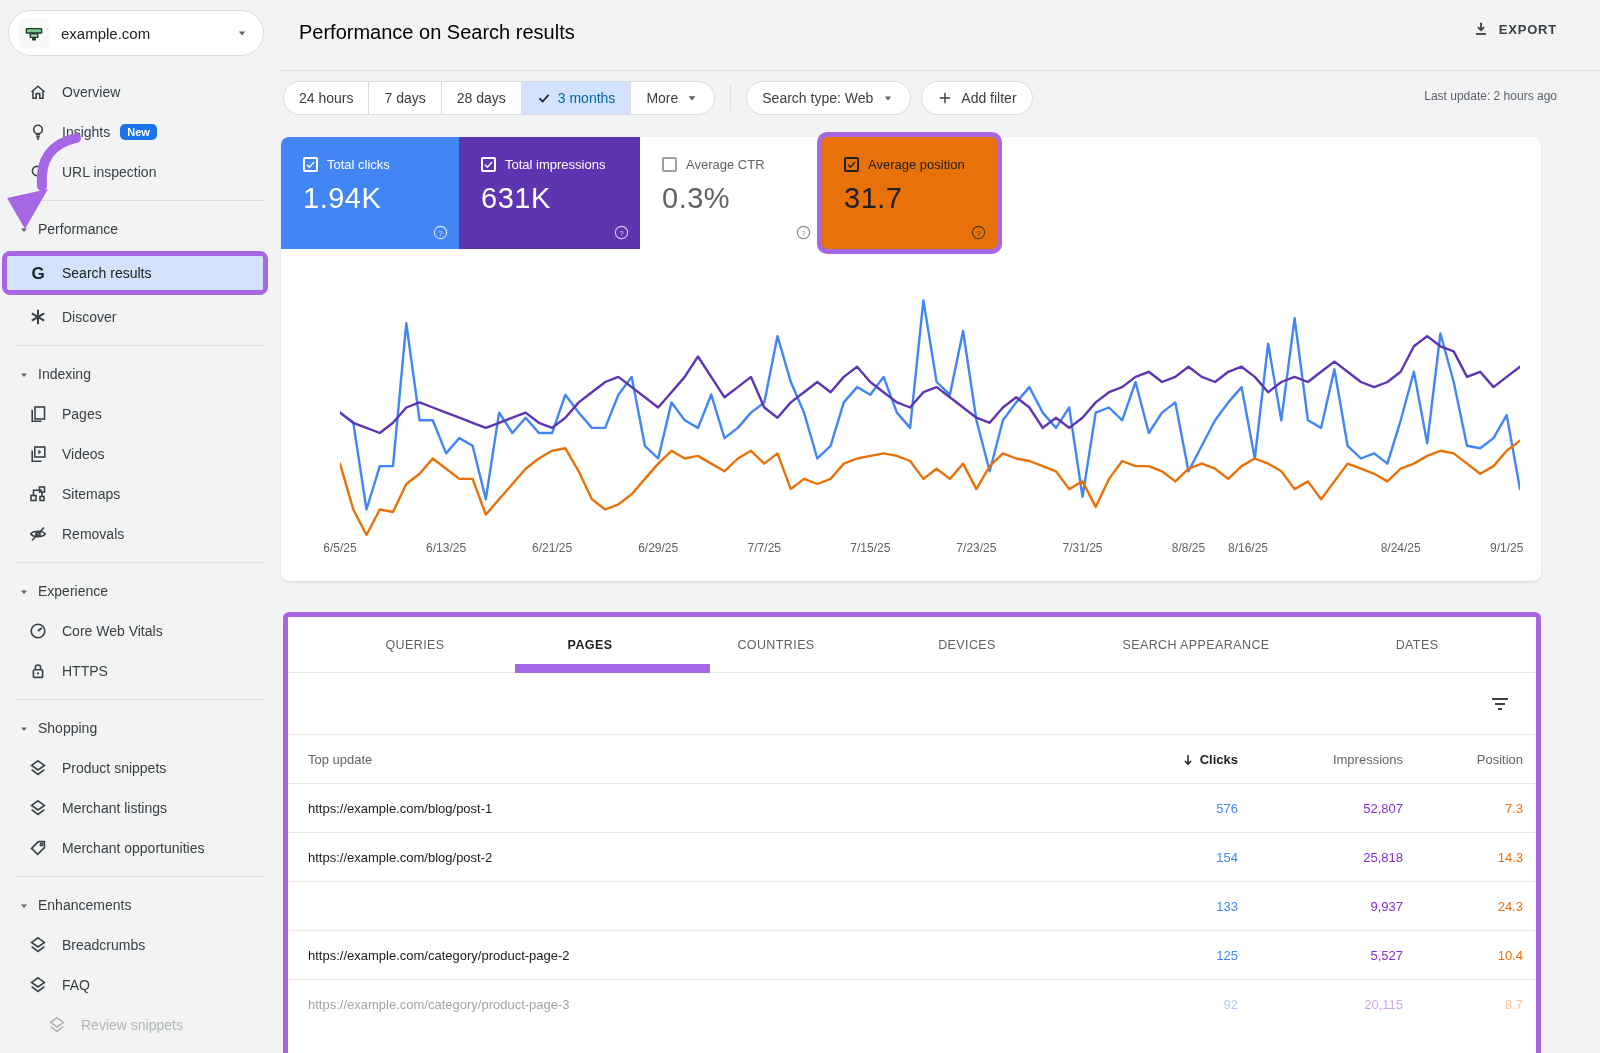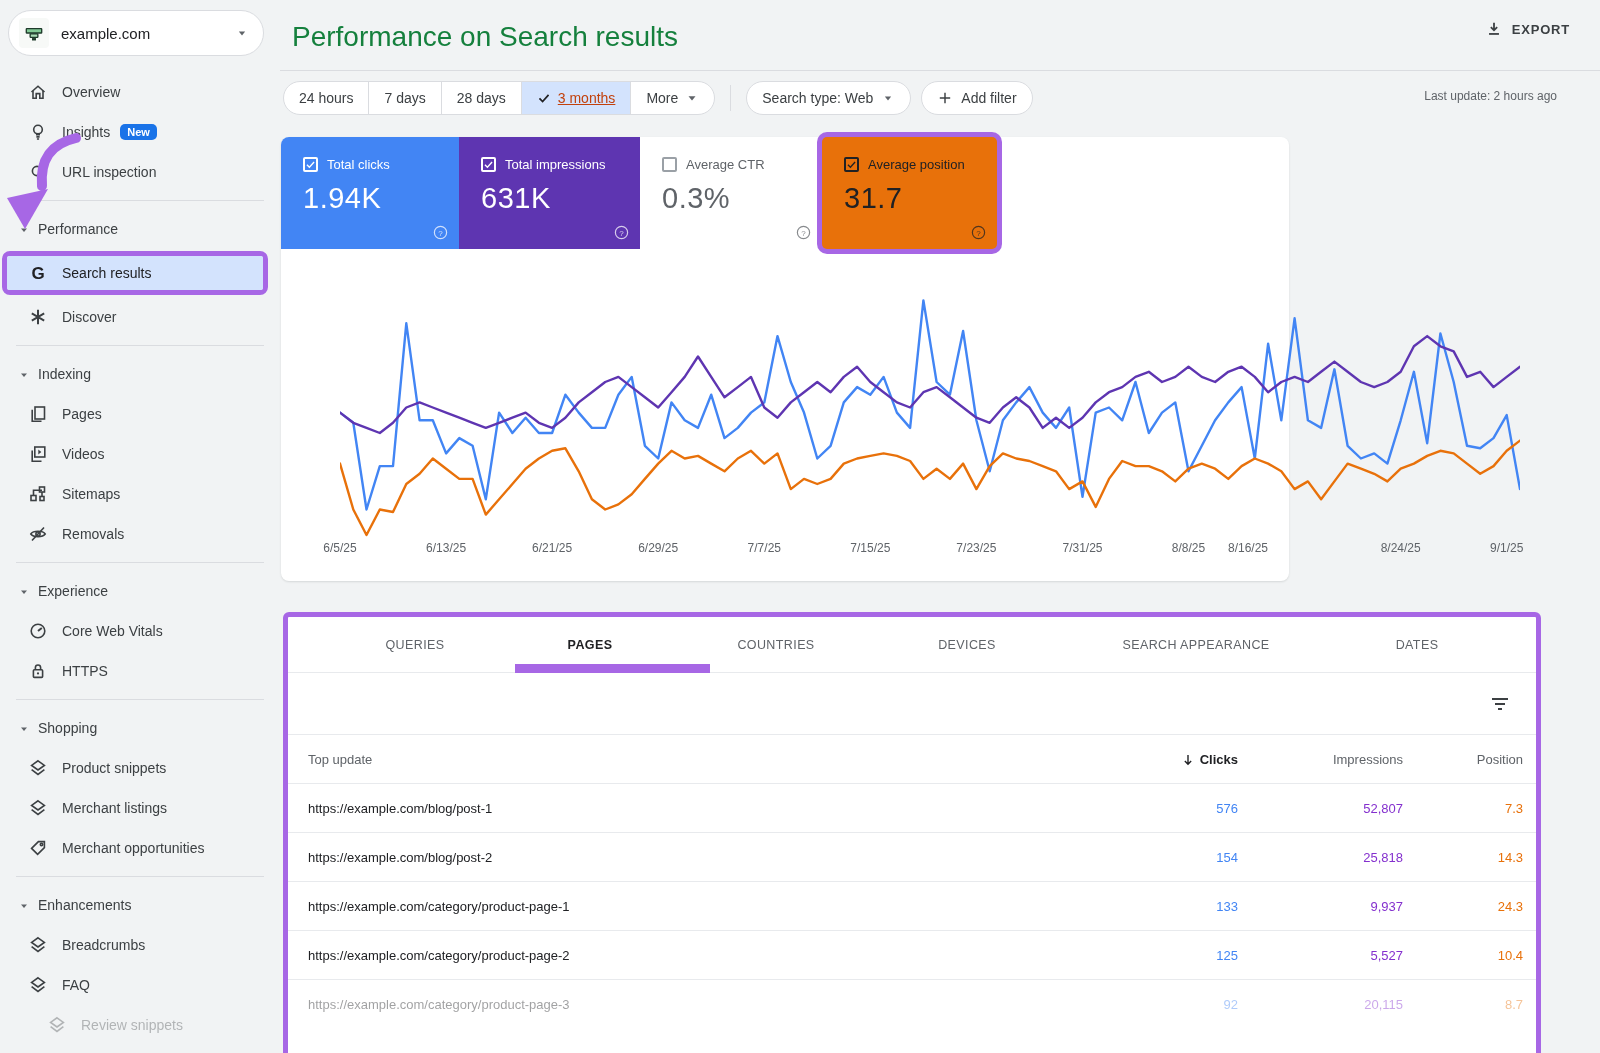--- a/index.html
+++ b/index.html
@@ -25,39 +25,39 @@
   .nav-badge { background:#1a73e8; color:#fff; font-size:11px; font-weight:700; border-radius:5px; padding:2px 7px; margin-left:10px; }
   .sel-wrap { margin:2px 12px 2px 2px; border:5px solid var(--hl); border-radius:8px; }
   .sel-row { background:var(--selblue); height:34px; display:flex; align-items:center; padding-left:21px; font-size:14px; color:#202124; border-radius:2px; cursor:pointer; }
   .sel-row .nicon { width:20px; height:20px; margin-right:14px; display:flex; align-items:center; justify-content:center; }
   .gicon { font-weight:700; font-size:17px; color:#202124; line-height:1; }
   .faded { opacity:.35;margin-left:19px; }
   .arrow-ann { position:absolute; left:0; top:130px; width:115px; height:110px; pointer-events:none; }
 
   
   .main { position:absolute; left:280px; top:0; width:1320px; height:1053px; }
-  .page-title { position:absolute; left:12px; top:21px; font-size:28px; color:#15803d; }
-  .export-btn { position:absolute; right:30px; top:20px; display:flex; align-items:center; gap:9px; cursor:pointer;
+  .page-title { position:absolute; left:19px; top:21px; font-size:20px; color:#000000; }
+  .export-btn { position:absolute; right:43px; top:20px; display:flex; align-items:center; gap:9px; cursor:pointer;
     font-size:13px; font-weight:700; letter-spacing:.8px; color:#3c4043; }
   .export-btn svg { width:18px; height:18px; }
   .hdr-divider { position:absolute; left:0; right:0; top:70px; height:1px; background:var(--border); }
 
   .toolbar { position:absolute; left:3px; top:80px; right:0; height:36px; display:flex; align-items:center; }
   .chipgroup { display:inline-flex; border:1px solid var(--border); border-radius:18px; overflow:hidden; background:#fff; height:34px; }
   .chip { display:flex; align-items:center; gap:7px; padding:0 15px; font-size:14px; color:#3c4043; border-left:1px solid var(--border); cursor:pointer; white-space:nowrap; }
   .chip:first-child { border-left:none; }
-  .chip.sel { background:var(--selblue); color:#c2410c;text-decoration:underline; }
+  .chip.sel { background:var(--selblue); color:#0369a1; }
   .chip svg.checkmark { width:14px; height:14px; color:#202124; }
   .vsep { width:1px; height:26px; background:var(--border); margin:0 15px; }
   .pill { display:flex; align-items:center; gap:8px; height:34px; border:1px solid var(--border); border-radius:18px;
     background:#fff; padding:0 15px; font-size:14px; color:#3c4043; cursor:pointer; margin-right:10px; white-space:nowrap; }
   .last-update { position:absolute; right:43px; top:9px; font-size:12px; color:var(--muted); }
 
   
-  .chart-card { position:absolute; left:1px; top:137px; width:1008px; height:444px; background:#fff; border-radius:8px;
+  .chart-card { position:absolute; left:1px; top:137px; width:1260px; height:444px; background:#fff; border-radius:8px;
     box-shadow:0 1px 2px rgba(60,64,67,.15); }
   .metrics { position:absolute; left:0; top:0; height:112px; display:flex; }
   .metric { position:relative; height:112px; padding:20px 0 0 22px; cursor:pointer; }
   .metric .mrow { display:flex; align-items:center; gap:9px; font-size:13px; }
   .metric .mval { font-size:29px; margin-top:10px; letter-spacing:.5px; }
   .cbx { width:15px; height:15px; border:2px solid currentColor; border-radius:2px; display:flex; align-items:center; justify-content:center; flex:none; }
   .cbx svg { width:11px; height:11px; }
   .help { position:absolute; right:10px; bottom:8px; width:17px; height:17px; opacity:.75; }
   .metric.hl-ring { box-shadow:0 0 0 5px var(--hl); border-radius:5px; z-index:3; }
   .chart-svg { position:absolute; left:59px; top:138px; }
@@ -477,21 +477,20 @@
           <span class="col-impr">52,807</span>
           <span class="col-pos">7.3</span>
         </div>
         <div class="trow">
           <span class="cell-pages">https://example.com/blog/post-2</span>
           <span class="col-clicks">154</span>
           <span class="col-impr">25,818</span>
           <span class="col-pos">14.3</span>
         </div>
         <div class="trow">
-          <span class="cell-pages">https://example.com/category/product-page-1</span>
           <span class="col-clicks">133</span>
           <span class="col-impr">9,937</span>
           <span class="col-pos">24.3</span>
         </div>
         <div class="trow">
           <span class="cell-pages">https://example.com/category/product-page-2</span>
           <span class="col-clicks">125</span>
           <span class="col-impr">5,527</span>
           <span class="col-pos">10.4</span>
         </div>

